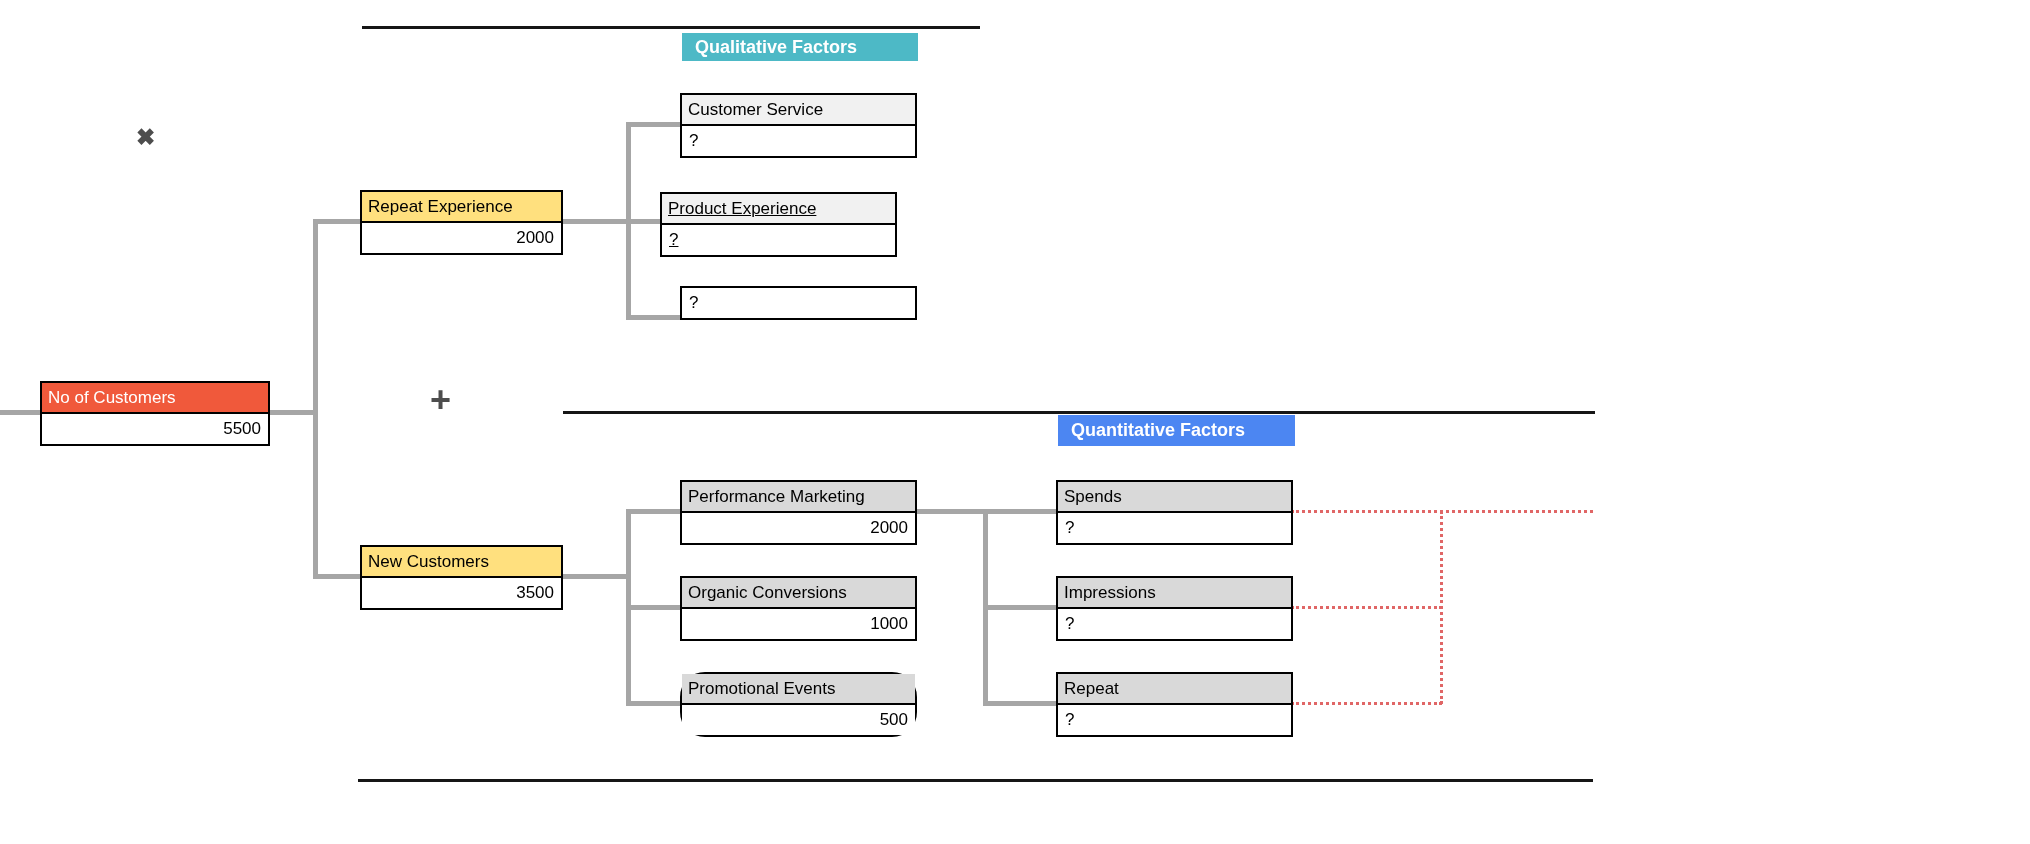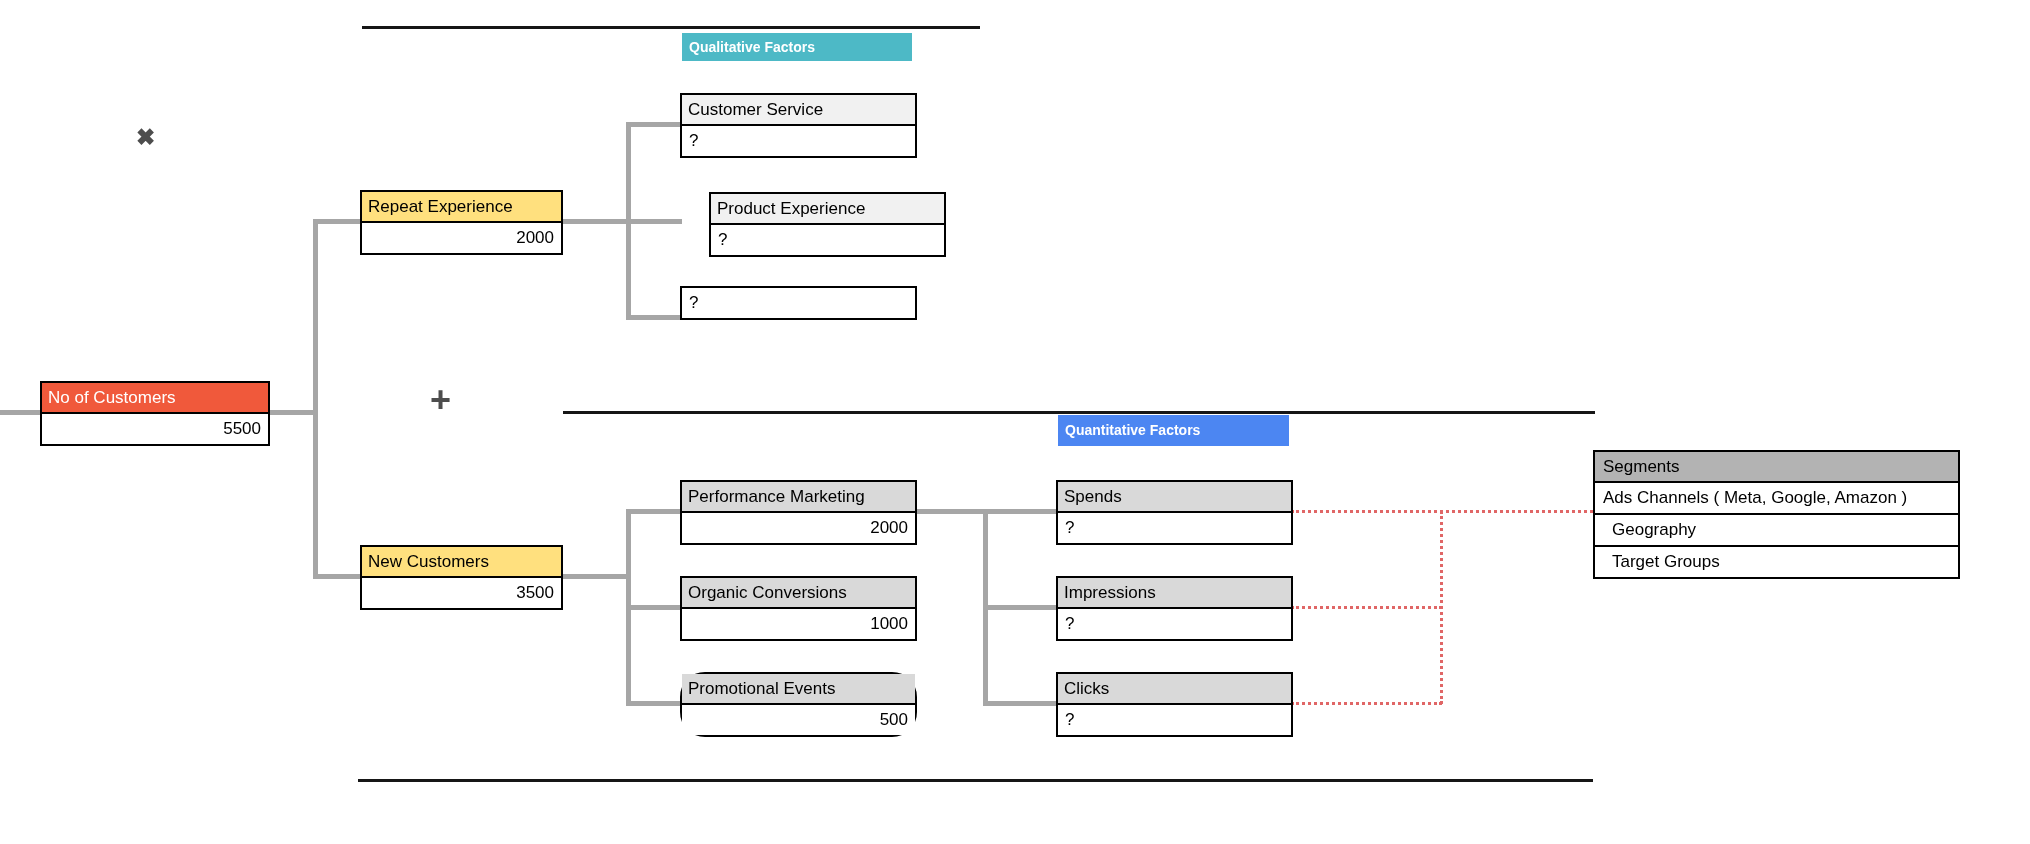--- a/index.html
+++ b/index.html
@@ -19,22 +19,22 @@
   .node{position:absolute;border:2px solid #000;background:#a21caf;box-sizing:content-box;}
   .hdr{height:29px;line-height:29px;border-bottom:2px solid #000;padding:0 6px;
        font-size:17px;white-space:nowrap;overflow:hidden;}
   .val{height:30px;line-height:30px;padding:0 7px;font-size:17px;background:#fff;}
   .val.num{text-align:right;}
   .hdr.orange{background:var(--orange,#F0593B);color:#fff;}
   .hdr.yellow{background:var(--yellow,#FFE07E);}
   .hdr.lightgray{background:var(--lightgray,#F1F1F1);}
   .hdr.midgray{background:var(--midgray,#D9D9D9);}
   
-  .tag{position:absolute;color:#fff;font-weight:bold;font-size:14px;
-       padding-left:7px;white-space:nowrap;}
+  .tag{position:absolute;color:#fff;font-weight:bold;font-size:18px;
+       padding-left:13px;white-space:nowrap;}
   .tag.teal{background:var(--teal,#4DB9C6);}
   .tag.blue{background:var(--blue,#4C86F2);}
   
   .seg{position:absolute;border:2px solid #000;background:#fff;}
   .seg-hdr{height:29px;line-height:29px;padding:0 8px;font-size:17px;
            background:var(--darkgray,#B3B3B3);border-bottom:2px solid #000;}
   .seg-row{height:30px;line-height:30px;padding:0 8px;font-size:17px;
            border-bottom:2px solid #000;white-space:nowrap;}
   .seg-row.last{border-bottom:none;}
   .seg-row.indent{padding-left:17px;}
@@ -92,21 +92,21 @@
   </div>
   <div class="node" style="left:360px;top:545px;width:199px;">
     <div class="hdr yellow">New Customers</div>
     <div class="val num">3500</div>
   </div>
 
   <div class="node" style="left:680px;top:93px;width:233px;">
     <div class="hdr lightgray">Customer Service</div>
     <div class="val">?</div>
   </div>
-  <div class="node" style="left:709px;top:192px;width:233px;">
+  <div class="node" style="left:660px;top:192px;width:233px;text-decoration:underline;">
     <div class="hdr lightgray">Product Experience</div>
     <div class="val">?</div>
   </div>
   <div class="node" style="left:680px;top:286px;width:233px;">
     <div class="val">?</div>
   </div>
 
   <div class="node" style="left:680px;top:480px;width:233px;">
     <div class="hdr midgray">Performance Marketing</div>
     <div class="val num">2000</div>
@@ -122,24 +122,18 @@
 
   <div class="node" style="left:1056px;top:480px;width:233px;">
     <div class="hdr midgray">Spends</div>
     <div class="val">?</div>
   </div>
   <div class="node" style="left:1056px;top:576px;width:233px;">
     <div class="hdr midgray">Impressions</div>
     <div class="val">?</div>
   </div>
   <div class="node" style="left:1056px;top:672px;width:233px;">
-    <div class="hdr midgray">Clicks</div>
+    <div class="hdr midgray">Repeat</div>
     <div class="val">?</div>
   </div>
 
-  <div class="seg" style="left:1593px;top:450px;width:363px;">
-    <div class="seg-hdr">Segments</div>
-    <div class="seg-row">Ads Channels ( Meta, Google, Amazon )</div>
-    <div class="seg-row indent">Geography</div>
-    <div class="seg-row indent last">Target Groups</div>
-  </div>
 
 </div>
 
 </body></html>

